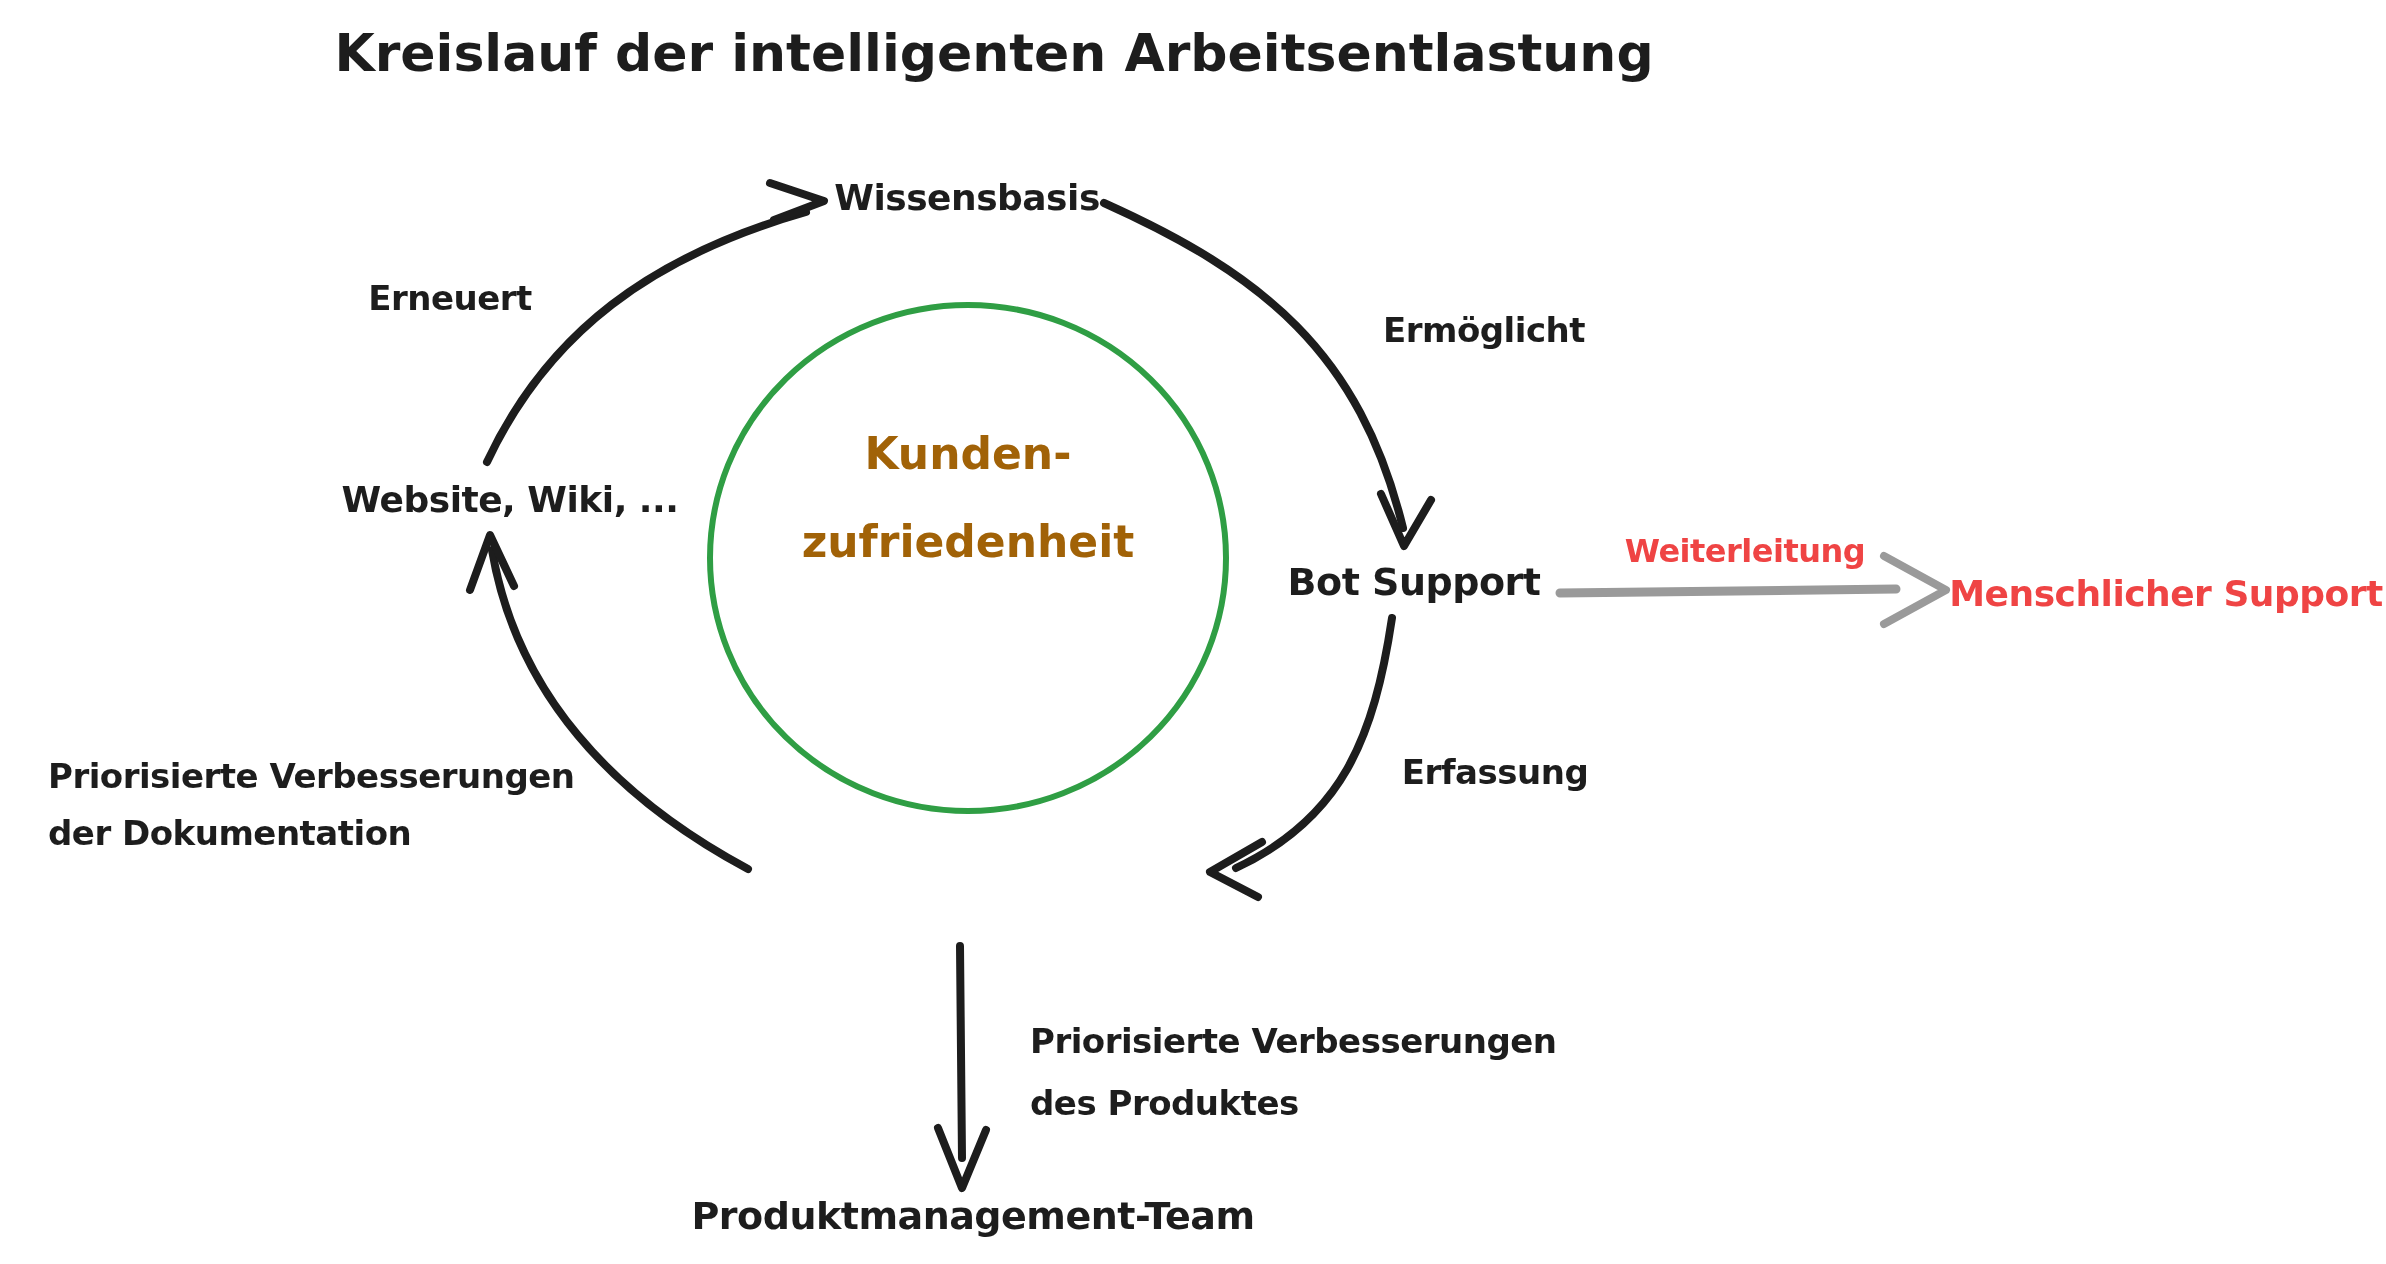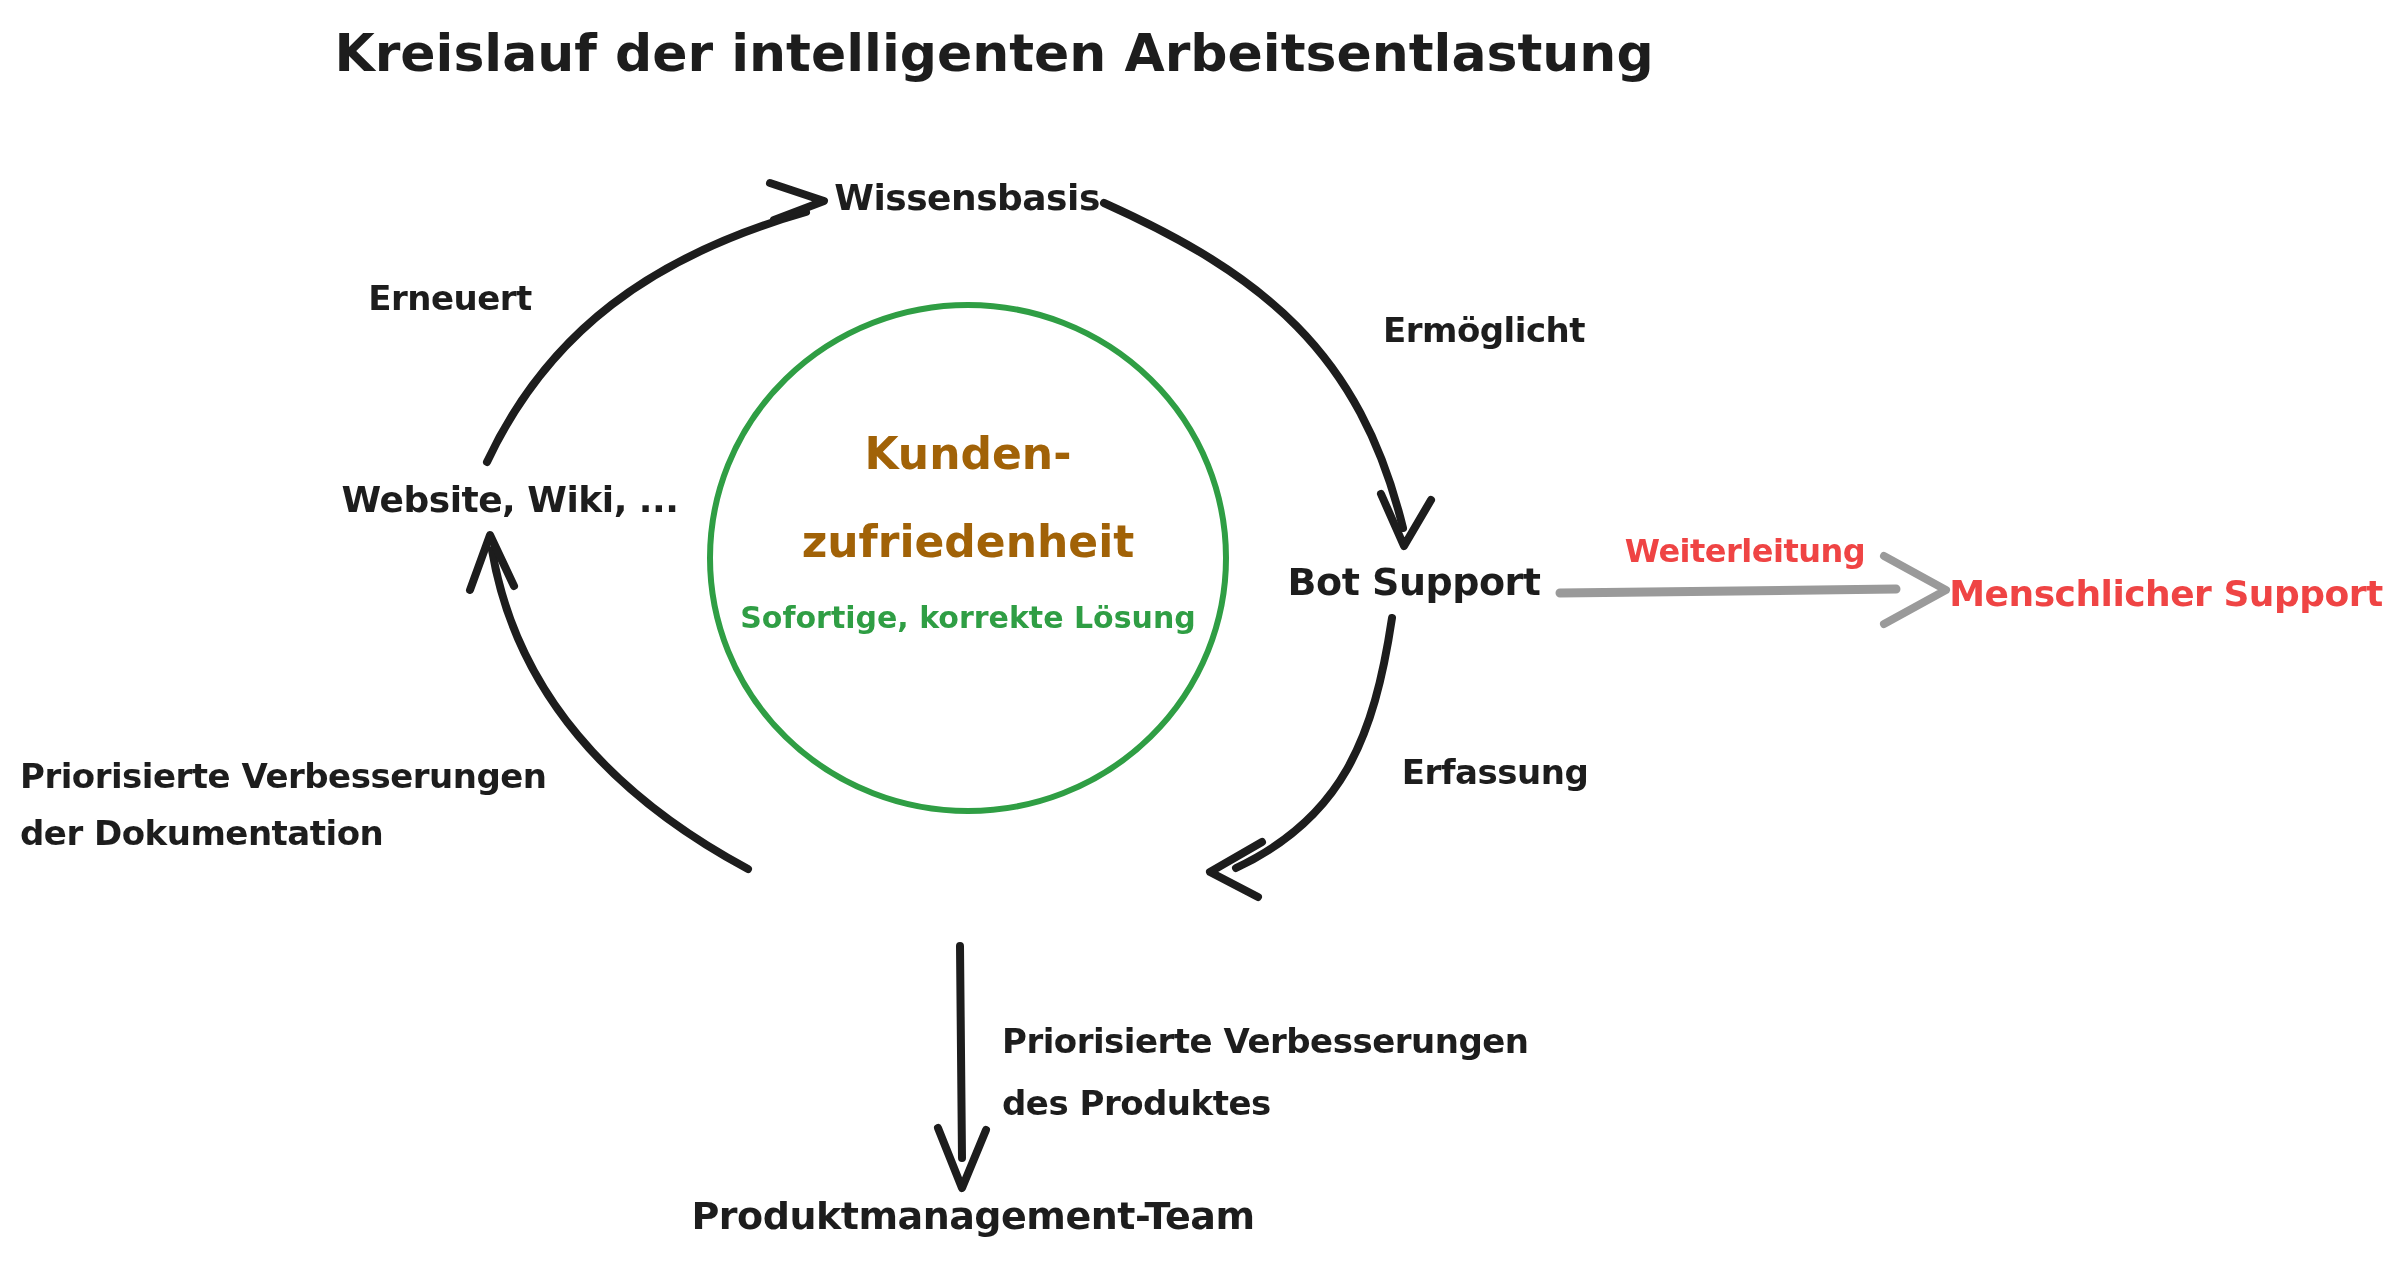--- a/index.html
+++ b/index.html
@@ -46,20 +46,21 @@
     font-size: 34px;
   }
   .gray {
     color: #ef4444;
   }
   .block {
     text-align: left;
   }
   .block .line {
     white-space: nowrap;
+    margin-left: 28px;
   }
   .doku-block .line { font-size: 34px; line-height: 57px; }
   .produkt-block .line { font-size: 34px; line-height: 62px; }
   .reporting-block .line { font-size: 36px; line-height: 49px; }
   .center-main {
     font-size: 44px;
     color: #a16207;
     letter-spacing: 0px;
   }
   .center-sub {
@@ -98,21 +99,20 @@
     <path class="stroke" d="M 470 590 L 490 535 L 514 586" stroke-width="8" stroke="#1d1d1d"></path>
 
     <path class="stroke" d="M 960 946 L 962 1158" stroke-width="8" stroke="#1d1d1d"></path>
     <path class="stroke" d="M 938 1128 L 962 1188 L 986 1130" stroke-width="8" stroke="#1d1d1d"></path>
   </svg>
 
   <div class="lbl centered title" style="left:994px; top:22px;">Kreislauf der intelligenten Arbeitsentlastung</div>
 
   <div class="lbl centered center-main" style="left:968px; top:428px;">Kunden-</div>
   <div class="lbl centered center-main" style="left:968px; top:516px;">zufriedenheit</div>
-  <div class="lbl centered center-sub" style="left:968px; top:600px;">Sofortige, korrekte Lösung</div>
 
   <div class="lbl centered node" style="left:967px; top:176px;">Wissensbasis</div>
 
   <div class="lbl centered node" style="left:510px; top:478px;">Website, Wiki, ...</div>
 
   <div class="lbl centered node-lg" style="left:1414px; top:560px;">Bot Support</div>
 
   <div class="lbl centered node gray" style="left:2166px; top:572px;">Menschlicher Support</div>
 
 

